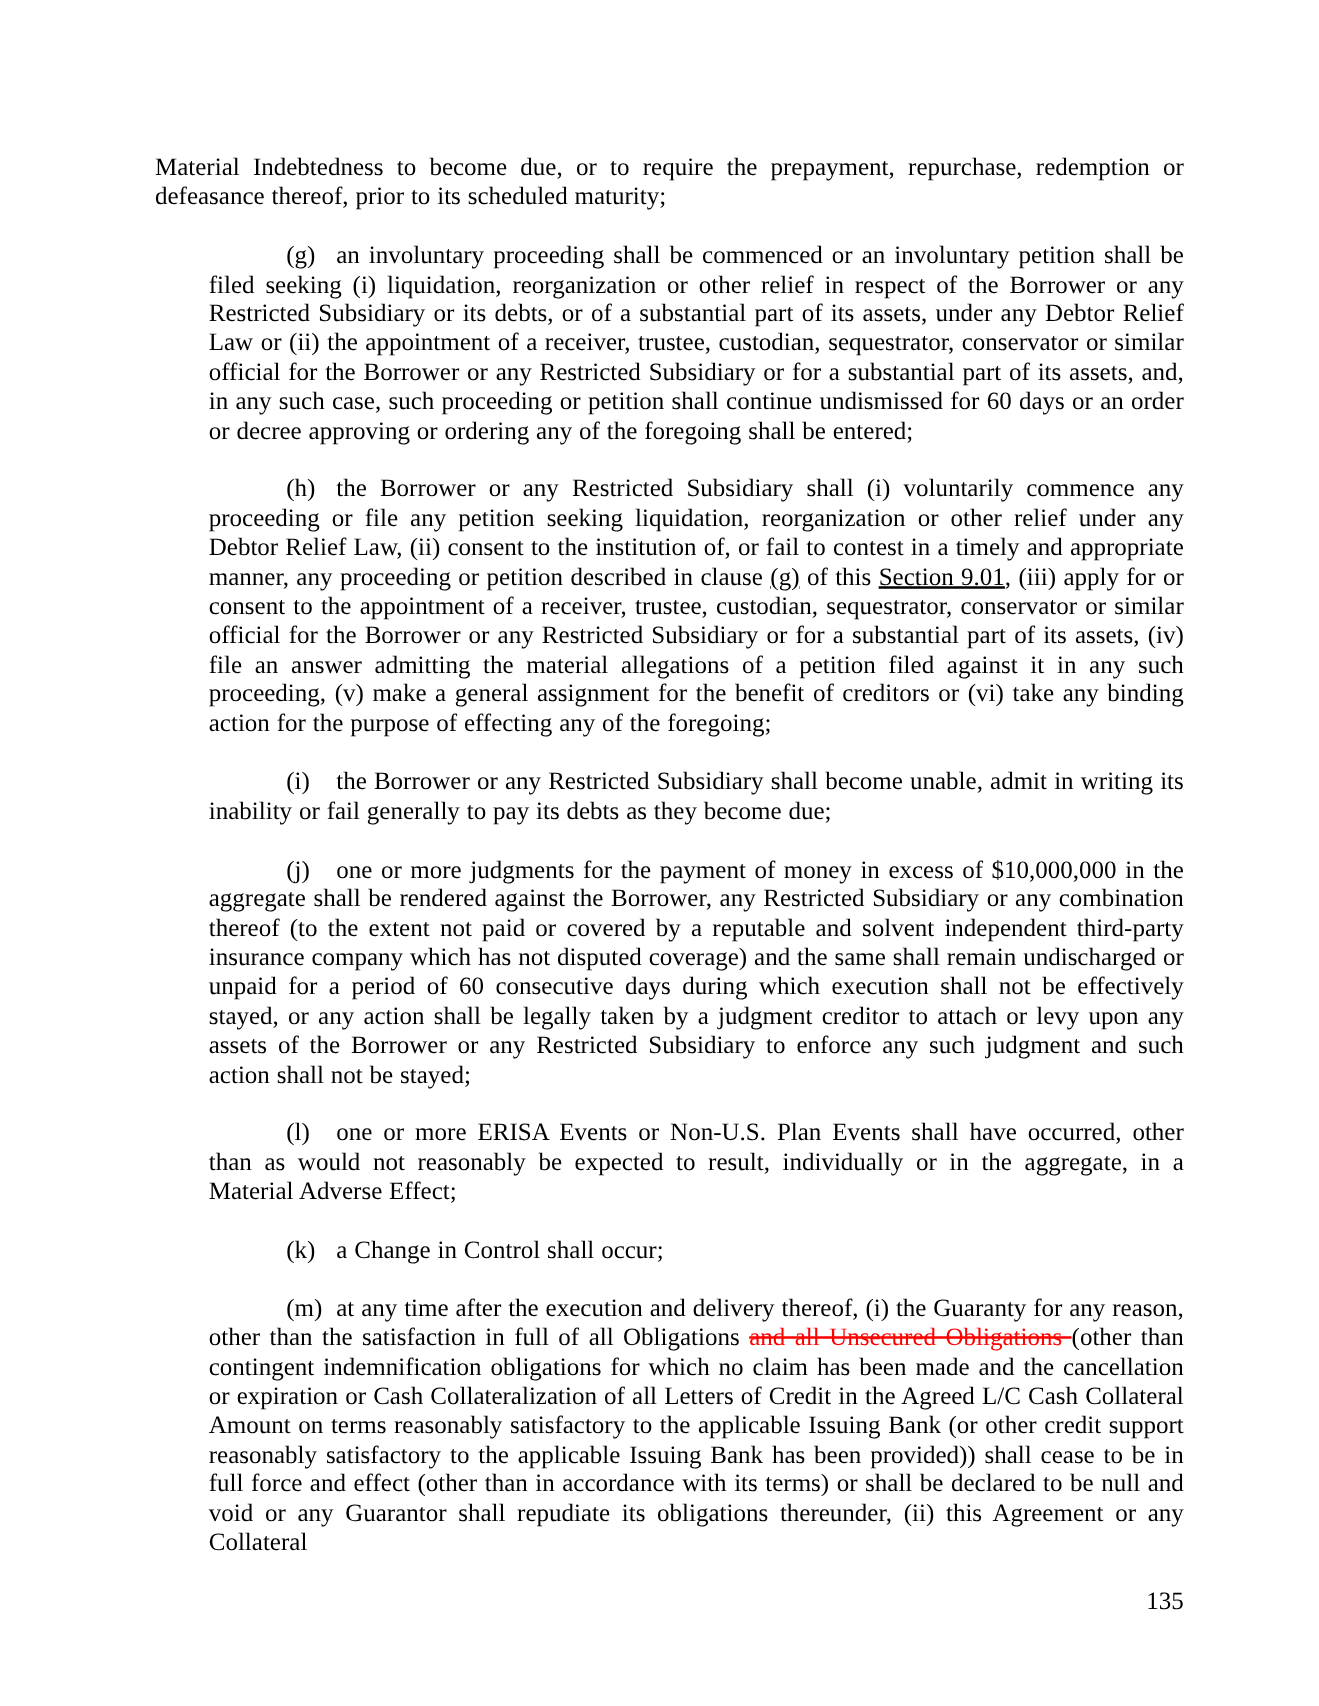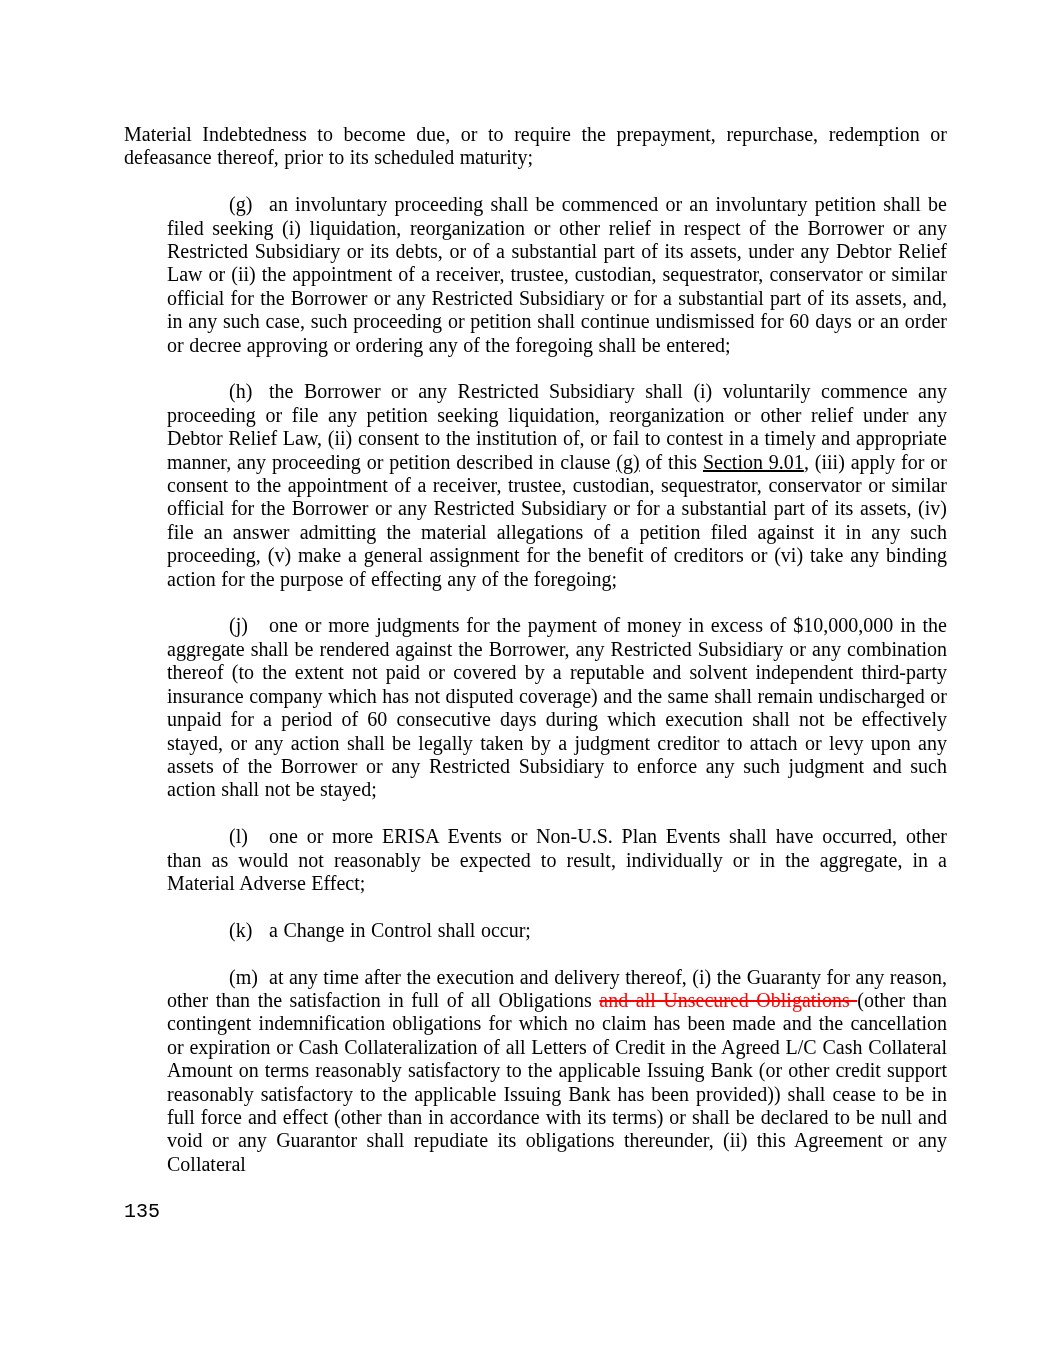--- a/index.html
+++ b/index.html
@@ -33,32 +33,32 @@
   }
   .run-plain { }
   .run-underline { text-decoration: underline; }
   .run-strike-red {
     color: var(--strike-red, #ff0000);
     text-decoration: line-through;
   }
   .page-number {
     font-size: 20px;
     line-height: 23.4px;
-    text-align: left;
+    text-align: right;
     margin-top: 8px;
-    font-family: Liberation Mono, monospace;
   }
 </style>
 </head>
 <body style="--strike-red: #ff0000;">
 
 <div class="page">
   <div>
       <p class="para"><span class="run run-plain">Material Indebtedness to become due, or to require the prepayment, repurchase, redemption or defeasance thereof, prior to its scheduled maturity;</span></p>
       <p class="para labeled"><span class="para-label">(g)</span><span class="run run-plain">an involuntary proceeding shall be commenced or an involuntary petition shall be filed seeking (i) liquidation, reorganization or other relief in respect of the Borrower or any Restricted Subsidiary or its debts, or of a substantial part of its assets, under any Debtor Relief Law or (ii) the appointment of a receiver, trustee, custodian, sequestrator, conservator or similar official for the Borrower or any Restricted Subsidiary or for a substantial part of its assets, and, in any such case, such proceeding or petition shall continue undismissed for 60 days or an order or decree approving or ordering any of the foregoing shall be entered;</span></p>
       <p class="para labeled"><span class="para-label">(h)</span><span class="run run-plain">the Borrower or any Restricted Subsidiary shall (i) voluntarily commence any proceeding or file any petition seeking liquidation, reorganization or other relief under any Debtor Relief Law, (ii) consent to the institution of, or fail to contest in a timely and appropriate manner, any proceeding or petition described in clause </span><span class="run run-underline">(g)</span><span class="run run-plain"> of this </span><span class="run run-underline">Section 9.01</span><span class="run run-plain">, (iii) apply for or consent to the appointment of a receiver, trustee, custodian, sequestrator, conservator or similar official for the Borrower or any Restricted Subsidiary or for a substantial part of its assets, (iv) file an answer admitting the material allegations of a petition filed against it in any such proceeding, (v) make a general assignment for the benefit of creditors or (vi) take any binding action for the purpose of effecting any of the foregoing;</span></p>
+      <p class="para labeled"><span class="para-label">(i)</span><span class="run run-plain">the Borrower or any Restricted Subsidiary shall become unable, admit in writing its inability or fail generally to pay its debts as they become due;</span></p>
       <p class="para labeled"><span class="para-label">(j)</span><span class="run run-plain">one or more judgments for the payment of money in excess of $10,000,000 in the aggregate shall be rendered against the Borrower, any Restricted Subsidiary or any combination thereof (to the extent not paid or covered by a reputable and solvent independent third-party insurance company which has not disputed coverage) and the same shall remain undischarged or unpaid for a period of 60 consecutive days during which execution shall not be effectively stayed, or any action shall be legally taken by a judgment creditor to attach or levy upon any assets of the Borrower or any Restricted Subsidiary to enforce any such judgment and such action shall not be stayed;</span></p>
       <p class="para labeled"><span class="para-label">(l)</span><span class="run run-plain">one or more ERISA Events or Non-U.S. Plan Events shall have occurred, other than as would not reasonably be expected to result, individually or in the aggregate, in a Material Adverse Effect;</span></p>
       <p class="para labeled"><span class="para-label">(k)</span><span class="run run-plain">a Change in Control shall occur;</span></p>
       <p class="para labeled"><span class="para-label">(m)</span><span class="run run-plain">at any time after the execution and delivery thereof, (i) the Guaranty for any reason, other than the satisfaction in full of all Obligations </span><span class="run run-strike-red">and all Unsecured Obligations </span><span class="run run-plain">(other than contingent indemnification obligations for which no claim has been made and the cancellation or expiration or Cash Collateralization of all Letters of Credit in the Agreed L/C Cash Collateral Amount on terms reasonably satisfactory to the applicable Issuing Bank (or other credit support reasonably satisfactory to the applicable Issuing Bank has been provided)) shall cease to be in full force and effect (other than in accordance with its terms) or shall be declared to be null and void or any Guarantor shall repudiate its obligations thereunder, (ii) this Agreement or any Collateral</span></p>
     </div>
   <div class="page-number">135</div>
 </div>
 
 </body></html>

